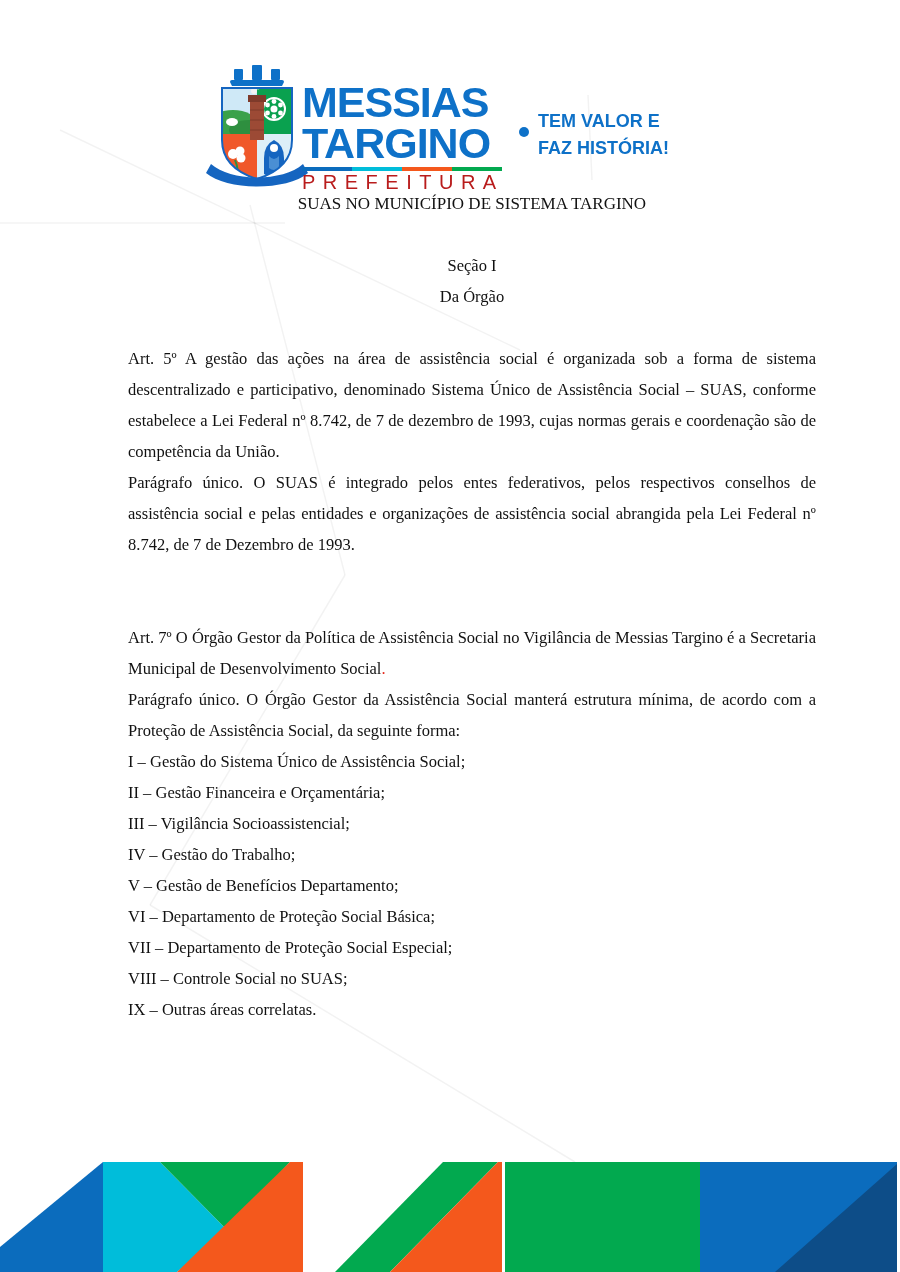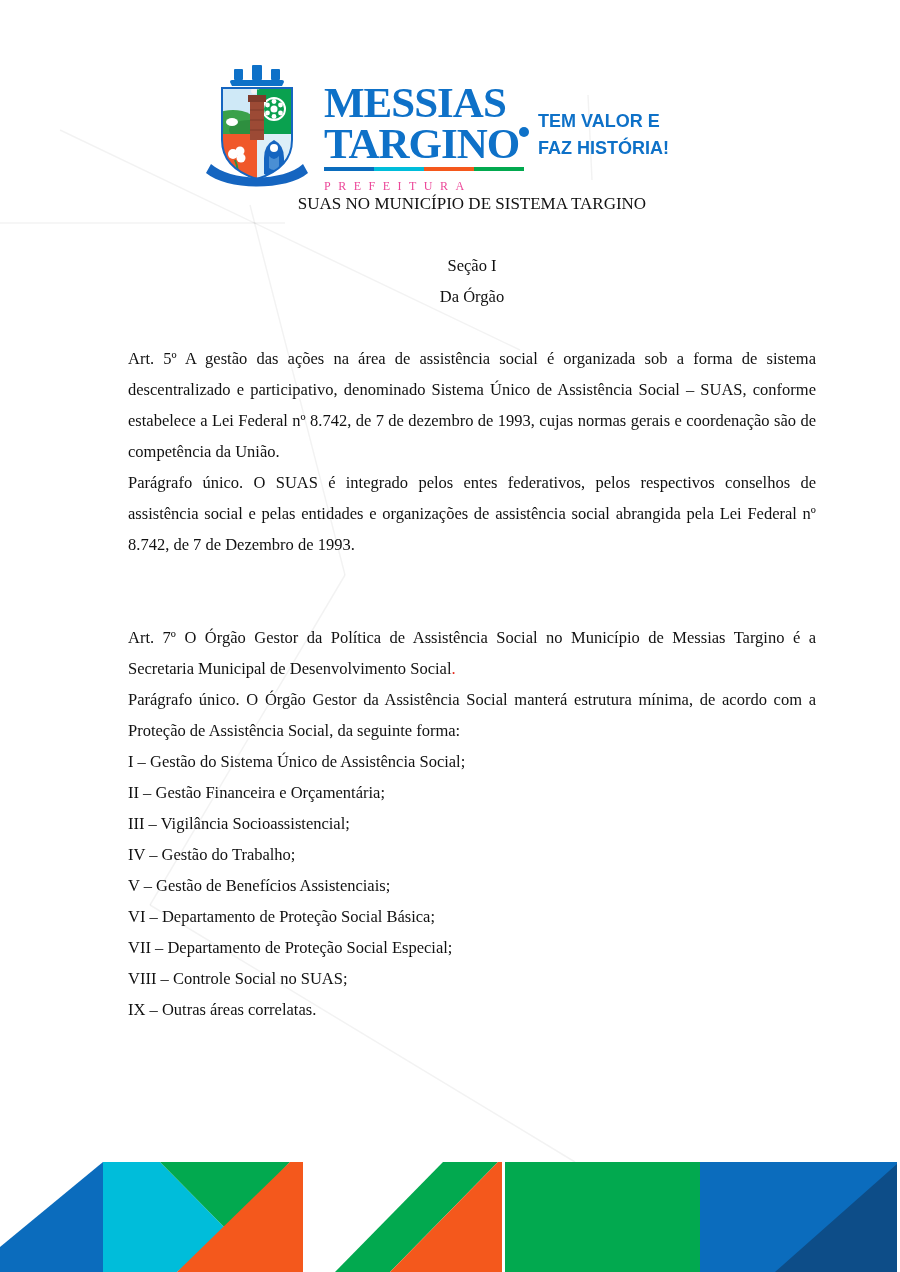--- a/index.html
+++ b/index.html
@@ -2,28 +2,28 @@
 <html><head>
 <meta charset="utf-8">
 <style>
   html,body{margin:0;padding:0;background:#ffffff;}
   .page{position:relative;width:900px;height:1272px;background:#ffffff;overflow:hidden;
         font-family:"Liberation Serif",serif;color:#111111;}
   
   .watermark{position:absolute;left:0;top:0;pointer-events:none;}
   
   .crest{position:absolute;left:205px;top:64px;}
-  .wordmark-block{position:absolute;left:324px;top:82px;width:210px;
-                  font-family:Liberation Serif, serif;}
+  .wordmark-block{position:absolute;left:302px;top:82px;width:210px;
+                  font-family:Liberation Sans, sans-serif;}
   .wordmark{font-size:43px;font-weight:700;line-height:41px;letter-spacing:-1px;color:#0e71c8;}
   .brand-bar{display:flex;width:200px;height:4px;margin-top:3px;}
   .brand-bar span{flex:1;height:4px;}
   .c-blue{background:#0b6cbd;} .c-cyan{background:#00bdda;}
   .c-orange{background:#f4581c;} .c-green{background:#02a94f;}
-  .prefeitura{margin-top:8px;font-size:12px;font-weight:400;letter-spacing:7.5px;color:#ec4899;}
+  .prefeitura{margin-top:0;font-size:20px;font-weight:400;letter-spacing:7.5px;color:#b91c1c;}
   .sep-dot{position:absolute;left:519px;top:127px;width:10px;height:10px;border-radius:50%;
            background:#0e71c8;}
   .tagline{position:absolute;left:538px;top:108px;font-family:"Liberation Sans",sans-serif;
            font-size:18px;line-height:27px;font-weight:600;color:#0e71c8;letter-spacing:0px;}
   .tagline b{font-weight:800;}
   
   .doc{position:absolute;left:128px;top:188px;width:688px;font-size:16.5px;line-height:31px;}
   .line-center{text-align:center;}
   .title-line{font-size:17px;}
   .gap{height:31px;}
@@ -136,27 +136,27 @@
   <div class="doc">
     <div class="line-center title-line">SUAS NO MUNICÍPIO DE SISTEMA TARGINO</div>
     <div class="gap"></div>
     <div class="line-center">Seção I</div>
     <div class="line-center">Da Órgão</div>
     <div class="gap"></div>
     <p>Art. 5º A gestão das ações na área de assistência social é organizada sob a forma de sistema descentralizado e participativo, denominado Sistema Único de Assistência Social – SUAS, conforme estabelece a Lei Federal nº 8.742, de 7 de dezembro de 1993, cujas normas gerais e coordenação são de competência da União.</p>
     <p>Parágrafo único. O SUAS é integrado pelos entes federativos, pelos respectivos conselhos de assistência social e pelas entidades e organizações de assistência social abrangida pela Lei Federal nº 8.742, de 7 de Dezembro de 1993.</p>
     <div class="gap"></div>
     <div class="gap"></div>
-    <p><span>Art. 7º O Órgão Gestor da Política de Assistência Social no Município de Messias Targino é a Secretaria Municipal de Desenvolvimento Social</span><span class="red">.</span></p>
+    <p><span>Art. 7º O Órgão Gestor da Política de Assistência Social no Vigilância de Messias Targino é a Secretaria Municipal de Desenvolvimento Social</span><span class="red">.</span></p>
     <p>Parágrafo único. O Órgão Gestor da Assistência Social manterá estrutura mínima, de acordo com a Proteção de Assistência Social, da seguinte forma:</p>
     <div class="item">I – Gestão do Sistema Único de Assistência Social;</div>
     <div class="item">II – Gestão Financeira e Orçamentária;</div>
     <div class="item">III – Vigilância Socioassistencial;</div>
     <div class="item">IV – Gestão do Trabalho;</div>
-    <div class="item">V – Gestão de Benefícios Assistenciais;</div>
+    <div class="item">V – Gestão de Benefícios Departamento;</div>
     <div class="item">VI – Departamento de Proteção Social Básica;</div>
     <div class="item">VII – Departamento de Proteção Social Especial;</div>
     <div class="item">VIII – Controle Social no SUAS;</div>
     <div class="item">IX – Outras áreas correlatas.</div>
   </div>
 
   <svg class="footer-shapes" width="900" height="112" viewBox="0 0 900 112">
     <polygon points="103,2 103,112 0,112 0,87" fill="#0b6cbd"></polygon>
     <polygon points="103,2 160,2 227,70 177,112 103,112" fill="#00bdda"></polygon>
     <polygon points="160,2 290,2 227,70" fill="#02a94f"></polygon>

